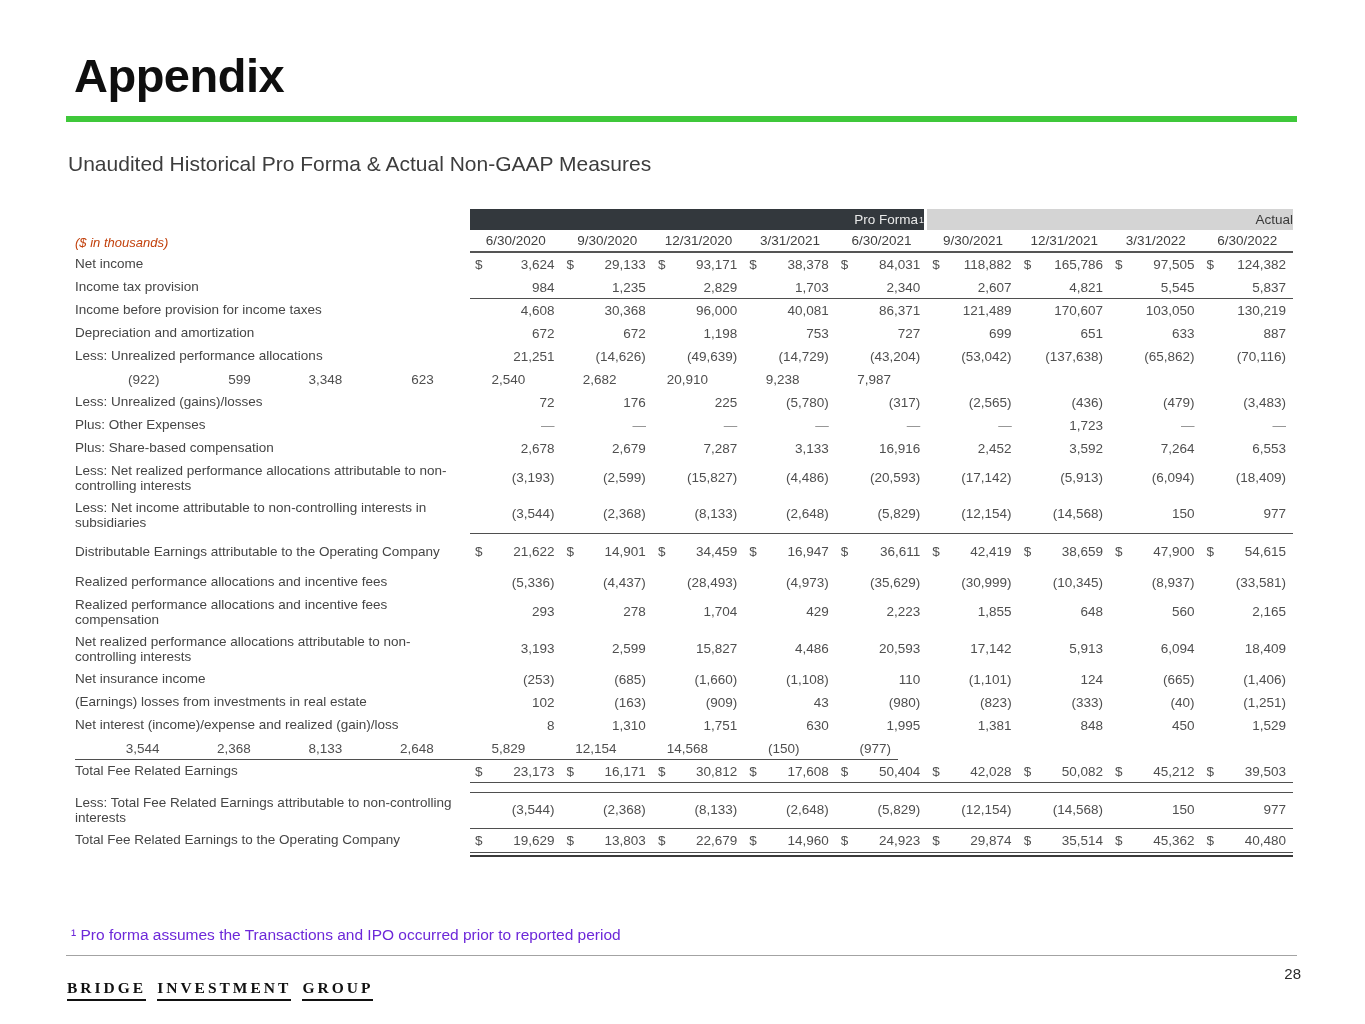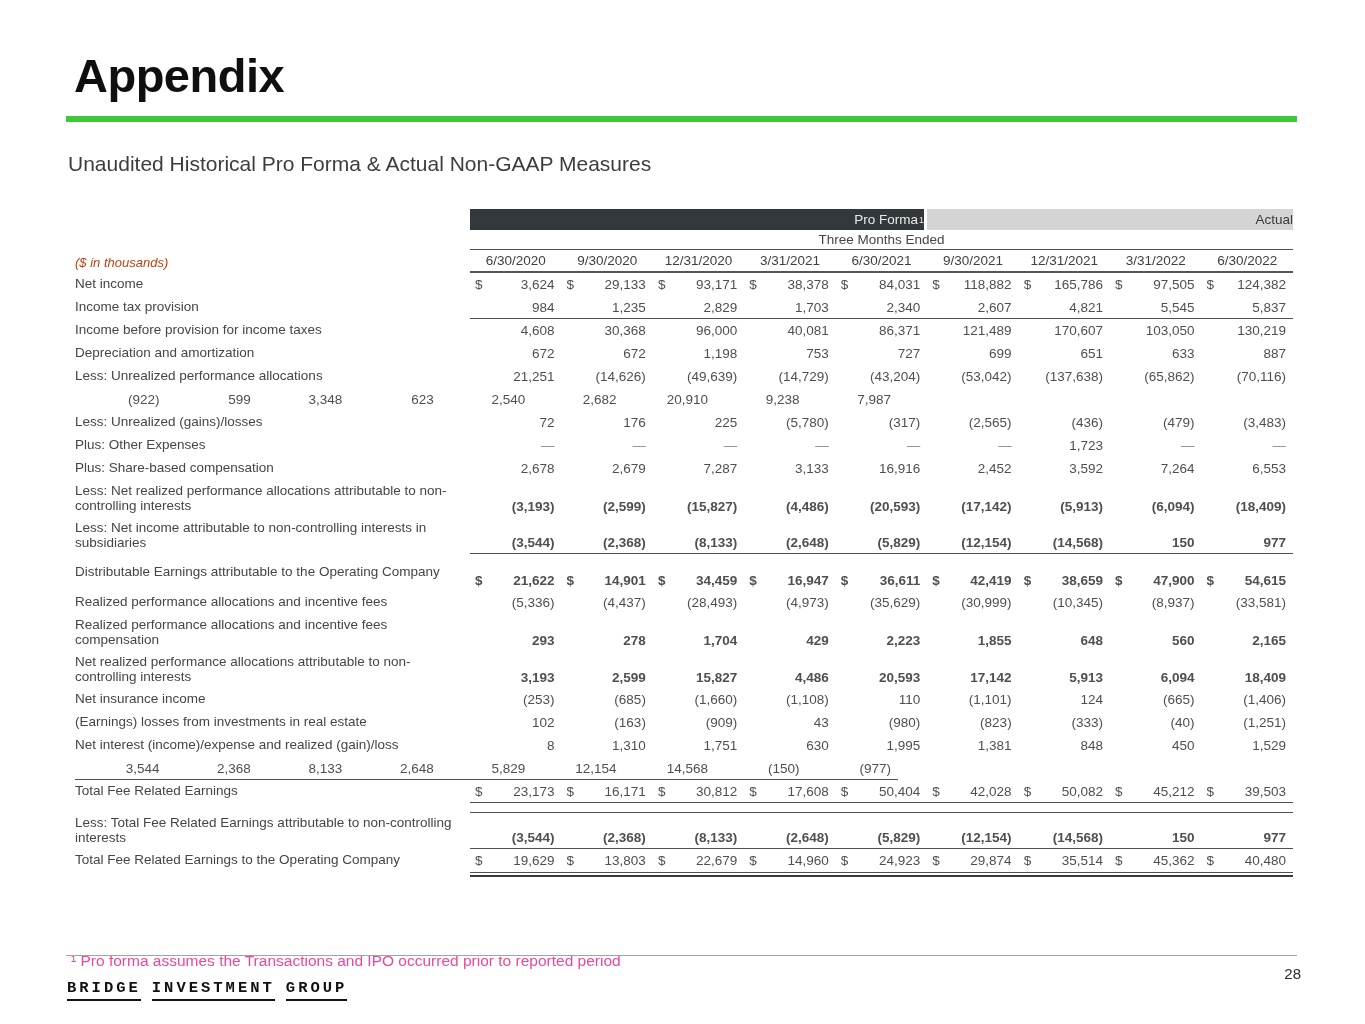--- a/index.html
+++ b/index.html
@@ -21,36 +21,36 @@
   .dates-row{display:flex;height:23px;}
   .units{width:395px;font-style:italic;color:#c2410c;display:flex;align-items:flex-end;padding-bottom:3px;box-sizing:border-box;font-size:13px;}
   .dates{width:823px;display:flex;border-bottom:2px solid #555;box-sizing:border-box;}
   .date-cell{flex:1;text-align:center;display:flex;align-items:flex-end;justify-content:center;padding-bottom:3px;color:#3f3f3f;}
   
   .trow{display:flex;align-items:stretch;}
   .trow .tlabel{width:395px;padding-right:12px;box-sizing:border-box;display:flex;align-items:center;line-height:14.5px;color:#454545;}
   .trow .tdata{width:823px;display:flex;align-items:center;}
   .trow{height:23px;}
   .trow.two{height:37px;}
-  .trow.two .tdata{align-items:flex-end;padding-bottom:3px;box-sizing:border-box;font-weight:bold;}
+  .trow.two .tdata{align-items:center;padding-bottom:3px;box-sizing:border-box;}
   .trow.two .tlabel{align-items:center;}
   .trow.gap-above{margin-top:9px;}
   .tdata.rule-b{border-bottom:1px solid #4f4f4f;}
   .tdata.rule-t{border-top:1px solid #4f4f4f;}
   .tcell{flex:1;display:flex;align-items:inherit;justify-content:flex-end;padding:0 7px 0 5px;box-sizing:border-box;color:#4f4f4f;}
   .tcell .cur{margin-right:auto;}
   .num.dash{color:#8a8a8a;}
   .dbl-line{margin-left:395px;width:823px;}
   .dbl-line .l1{height:1px;background:#4f4f4f;margin-top:0px;}
   .dbl-line .l2{height:2px;background:#3a3a3a;margin-top:2px;}
   
-  .footnote{position:absolute;left:71px;top:952px;font-size:15.5px;color:#ec4899;}
+  .footnote{position:absolute;left:71px;top:926px;font-size:15.5px;color:#6d28d9;}
   .foot-rule{position:absolute;left:66px;top:955px;width:1231px;height:1px;background:#a3a3a3;}
   .page-num{position:absolute;right:64px;top:965px;font-size:15px;color:#2b2b2b;}
-  .logo{position:absolute;left:67px;top:979px;font-family:Liberation Mono, monospace;
+  .logo{position:absolute;left:67px;top:979px;font-family:Liberation Serif, serif;
         font-weight:bold;font-size:15.5px;letter-spacing:3px;color:#111;}
   .logo .word{border-bottom:2.5px solid #111;padding-bottom:2px;margin-right:11px;display:inline-block;}
 </style>
 </head>
 <body>
 
 <div class="slide">
 
   <div class="title">Appendix</div>
   <div class="green-rule" style="background: rgb(63, 200, 58);"></div>
@@ -59,21 +59,20 @@
   <div class="table">
     <div class="thead-bars">
       <div class="bar dark" style="background: rgb(51, 56, 61);">
         <span>Pro Forma</span>
           <sup>1</sup>
       </div>
       <div class="bar light" style="background: rgb(212, 212, 212);">
         <span>Actual</span>
       </div>
     </div>
-    <div class="tme">Three Months Ended</div>
     <div class="dates-row">
       <div class="units">($ in thousands)</div>
       <div class="dates">
           <div class="date-cell">6/30/2020</div>
           <div class="date-cell">9/30/2020</div>
           <div class="date-cell">12/31/2020</div>
           <div class="date-cell">3/31/2021</div>
           <div class="date-cell">6/30/2021</div>
           <div class="date-cell">9/30/2021</div>
           <div class="date-cell">12/31/2021</div>

